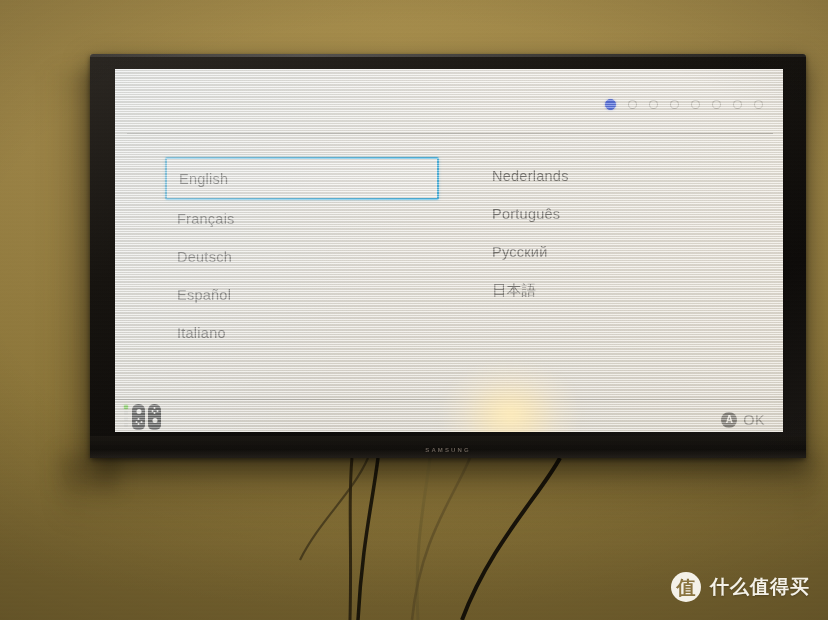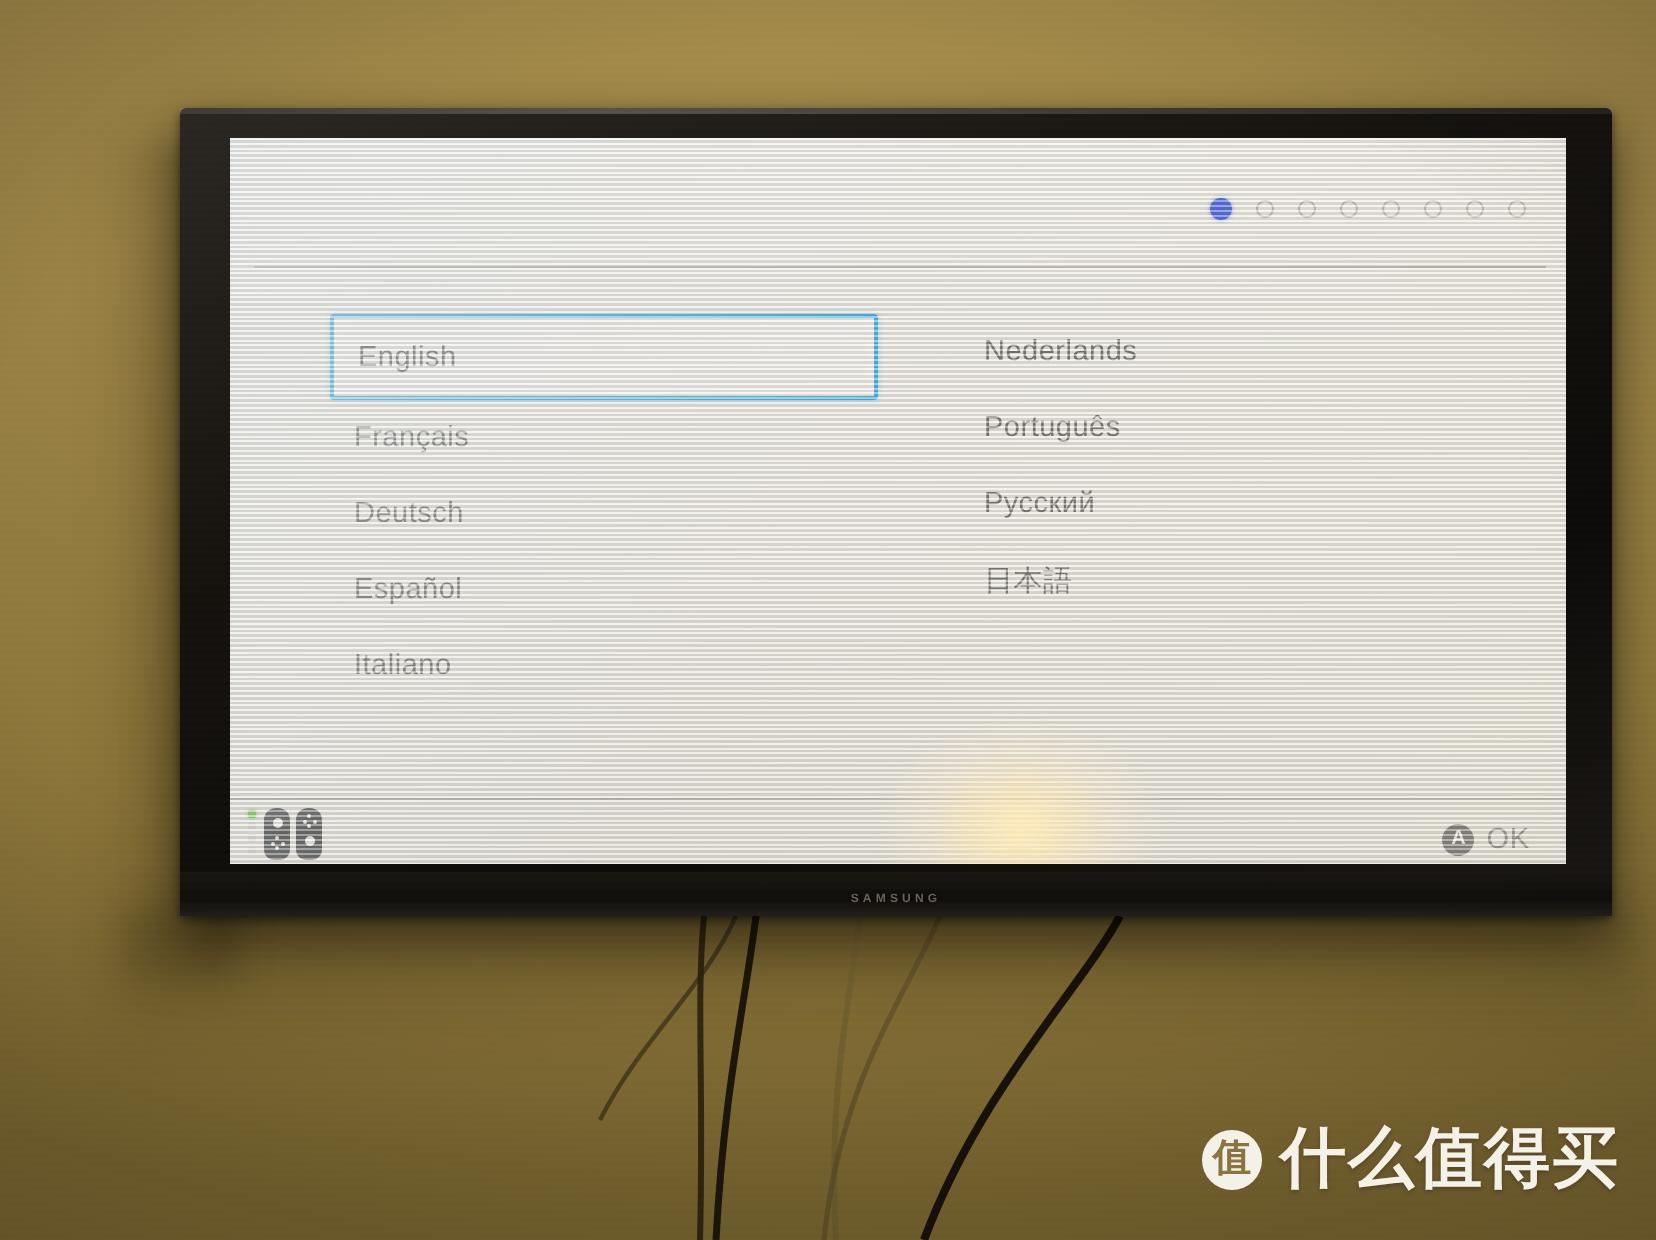--- a/index.html
+++ b/index.html
@@ -240,21 +240,21 @@
   }
   .wm-logo {
     width: 30px; height: 30px; border-radius: 50%;
     background: #f4f1e8;
     display: flex; align-items: center; justify-content: center;
     color: #8a7440; font-size: 19px; font-weight: 700;
     font-family: "DejaVu Sans", sans-serif;
     line-height: 1;
   }
   .wm-text {
-    color: #f4f1e8; font-size: 33px; font-weight: 700;
+    color: #f4f1e8; font-size: 19px; font-weight: 700;
     letter-spacing: 1px;
     font-family: "DejaVu Sans", sans-serif;
     text-shadow: 0 1px 2px rgba(0,0,0,0.25);
   }
 </style>
 </head>
 <body>
 
 <div id="photo">
 

